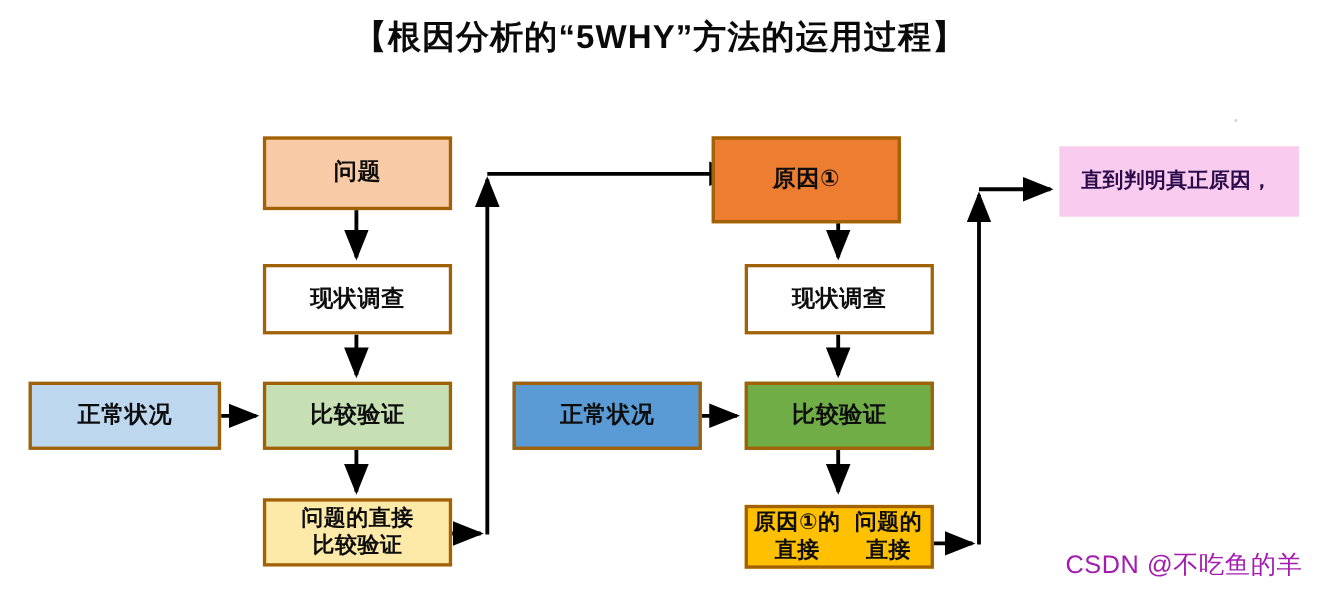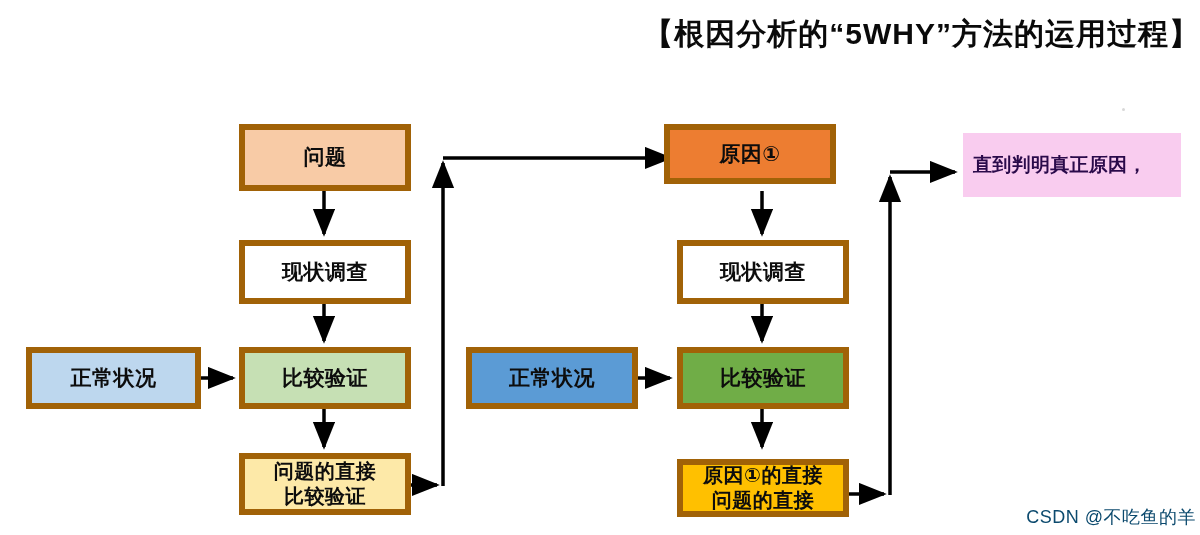--- a/index.html
+++ b/index.html
@@ -17,31 +17,31 @@
     position: relative;
     width: 1200px;
     height: 535px;
     background: #ffffff;
   }
   .title {
     position: absolute;
     left: 0;
     top: 14px;
     width: 1200px;
-    text-align: right;
+    text-align: center;
     font-size: 30px;
     font-weight: bold;
     color: #0a0a0a;
     letter-spacing: 1px;
     white-space: nowrap;
   }
   .node {
     position: absolute;
     box-sizing: border-box;
-    border: 6px solid #a16207;
+    border: 3px solid #a16207;
     display: flex;
     align-items: center;
     justify-content: center;
     text-align: center;
     font-weight: bold;
     color: #0d0d0d;
     line-height: 1.18;
     font-size: 21px;
     letter-spacing: 0.5px;
   }
@@ -51,41 +51,41 @@
   }
   .note {
     position: absolute;
     box-sizing: border-box;
     background: #f9ccef;
     border: none;
     display: flex;
     flex-direction: column;
     align-items: flex-start;
     justify-content: center;
-    padding: 4px 8px 4px 10px;
+    padding: 4px 8px 4px 20px;
     font-size: 19px;
     font-weight: bold;
     color: #2a0a4a;
     line-height: 1.3;
     letter-spacing: 0.3px;
   }
   svg.arrows {
     position: absolute;
     left: 0;
     top: 0;
     width: 1200px;
     height: 535px;
     pointer-events: none;
   }
   .watermark {
     position: absolute;
-    right: 4px;
+    right: 16px;
     bottom: 6px;
-    font-size: 18px;
-    color: #0c4a6e;
+    font-size: 23px;
+    color: #a21caf;
     letter-spacing: 0.5px;
     white-space: nowrap;
   }
   .dot {
     position: absolute;
     width: 3px;
     height: 3px;
     background: #d8d8d8;
     border-radius: 50%;
   }
@@ -139,37 +139,37 @@
 
   <div class="node" style="left:239px; top:347px; width:172px; height:62px; background:#c6e0b4;">
     <span>比较验证</span>
   </div>
 
   <div class="node two-line" style="left:239px; top:453px; width:172px; height:62px; background:#fde9a8; flex-direction:column;">
     <span>问题的直接</span>
     <span>比较验证</span>
   </div>
 
-  <div class="node" style="left:664px; top:124px; width:172px; height:60px; background:#ed7d31;">
+  <div class="node" style="left:647px; top:124px; width:172px; height:79px; background:#ed7d31;">
     <span>原因①</span>
   </div>
 
   <div class="node" style="left:677px; top:240px; width:172px; height:64px; background:#ffffff;">
     <span>现状调查</span>
   </div>
 
   <div class="node" style="left:466px; top:347px; width:172px; height:62px; background:#5b9bd5;">
     <span>正常状况</span>
   </div>
 
   <div class="node" style="left:677px; top:347px; width:172px; height:62px; background:#70ad47;">
     <span>比较验证</span>
   </div>
 
-  <div class="node two-line" style="left:677px; top:459px; width:172px; height:58px; background:#ffc000; flex-direction:column;">
+  <div class="node two-line" style="left:677px; top:459px; width:172px; height:58px; background:#ffc000; flex-direction:row;">
     <span>原因①的直接</span>
     <span>问题的直接</span>
   </div>
 
   <div class="note" style="left:963px; top:133px; width:218px; height:64px;">
     <span>直到判明真正原因，</span>
   </div>
 
   <div class="watermark">CSDN @不吃鱼的羊</div>
 

